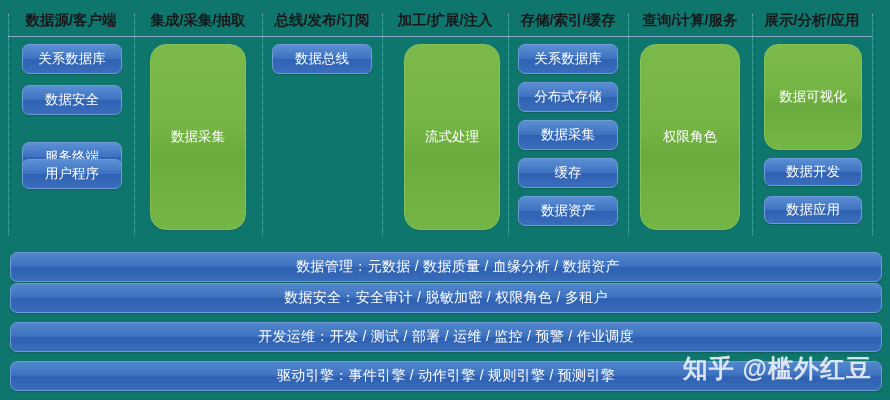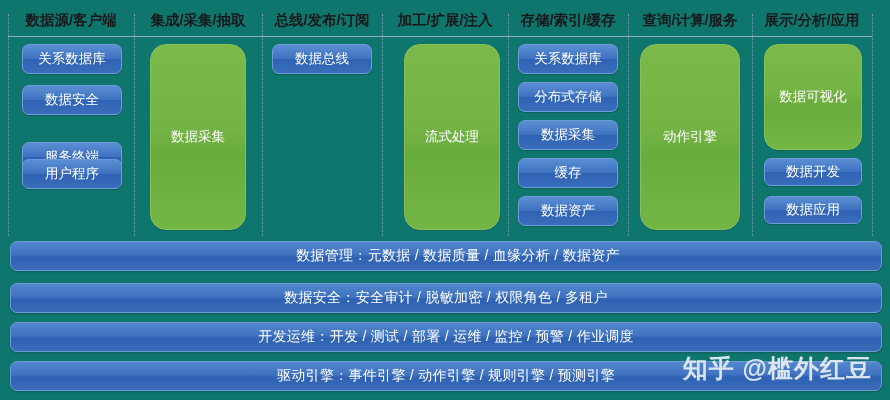--- a/index.html
+++ b/index.html
@@ -160,30 +160,30 @@
     <div class="box blue" style="left:272px; top:44px; width:100px; height:30px;">数据总线</div>
 
     <div class="box green" style="left:404px; top:44px; width:96px; height:186px;">流式处理</div>
 
     <div class="box blue" style="left:518px; top:44px;  width:100px; height:30px;">关系数据库</div>
     <div class="box blue" style="left:518px; top:82px;  width:100px; height:30px;">分布式存储</div>
     <div class="box blue" style="left:518px; top:120px; width:100px; height:30px;">数据采集</div>
     <div class="box blue" style="left:518px; top:158px; width:100px; height:30px;">缓存</div>
     <div class="box blue" style="left:518px; top:196px; width:100px; height:30px;">数据资产</div>
 
-    <div class="box green" style="left:640px; top:44px; width:100px; height:186px;">动作引擎</div>
+    <div class="box green" style="left:640px; top:44px; width:100px; height:186px;">权限角色</div>
 
     <div class="box green small-radius" style="left:764px; top:44px;  width:98px; height:106px;">数据可视化</div>
     <div class="box blue" style="left:764px; top:158px; width:98px; height:28px;">数据开发</div>
     <div class="box blue" style="left:764px; top:196px; width:98px; height:28px;">数据应用</div>
 
   </div>
 
   <div id="bottom-region">
-    <div class="bar" style="top:1px;padding-left:24px;">
+    <div class="bar" style="top:12px;padding-left:24px;">
       <span class="bar-label">数据管理：元数据 / 数据质量 / 血缘分析 / 数据资产</span>
     </div>
     <div class="bar" style="top:43px;">
       <span class="bar-label">数据安全：安全审计 / 脱敏加密 / 权限角色 / 多租户</span>
     </div>
     <div class="bar" style="top:82px;">
       <span class="bar-label">开发运维：开发 / 测试 / 部署 / 运维 / 监控 / 预警 / 作业调度</span>
     </div>
     <div class="bar" style="top:121px;">
       <span class="bar-label">驱动引擎：事件引擎 / 动作引擎 / 规则引擎 / 预测引擎</span>

